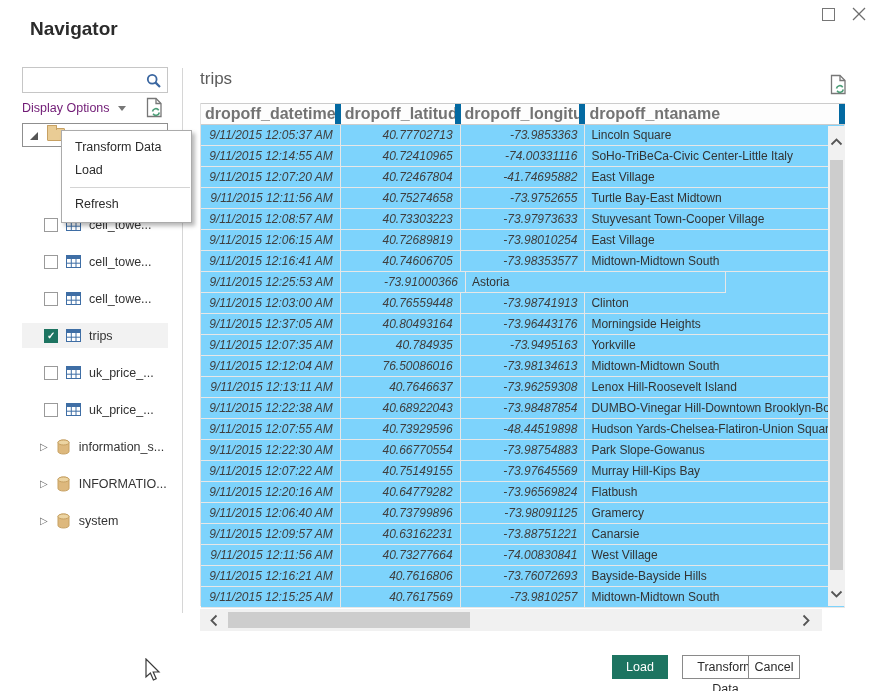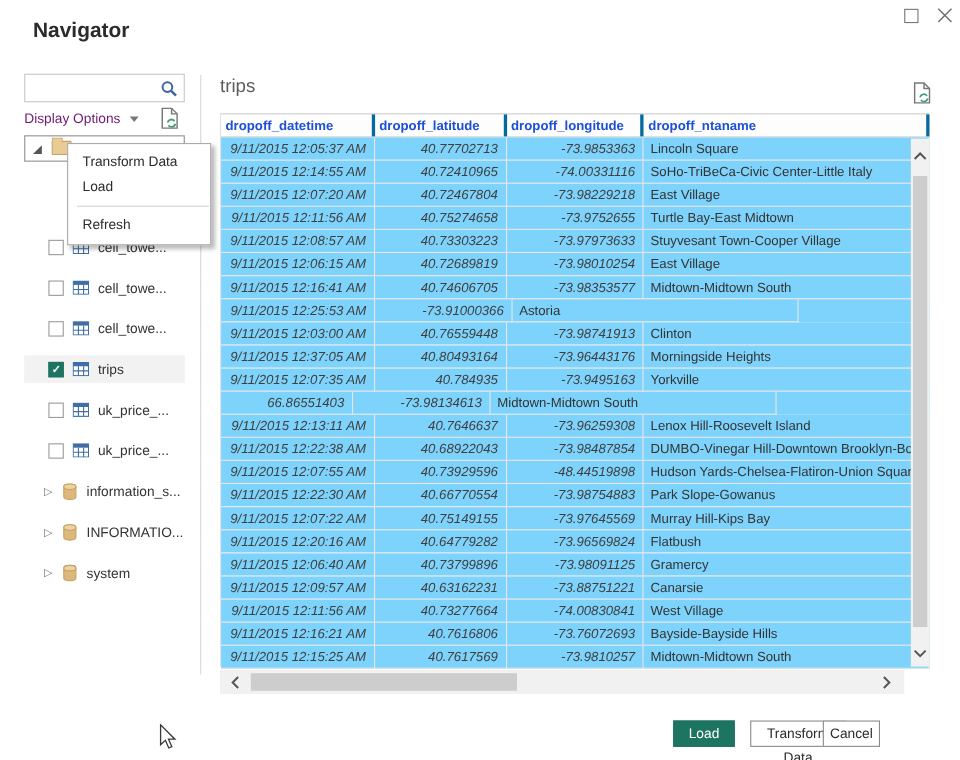--- a/index.html
+++ b/index.html
@@ -40,21 +40,21 @@
   .tree-item.db { padding-left:18px; }
   .tree-item.db .exp { color:#6d6d6d; font-size:10px; margin-right:9px; flex:0 0 auto;}
   .tree-item.db .ticon { margin-right:9px; }
 
   #v-divider { left:182px; top:68px; width:1px; height:545px; background:#d6d6d6; }
 
   
   #preview-title { left:200px; top:69px; font-size:17px; color:#5c5c5c; }
   #ptable { left:200px; top:103px; width:645px; height:503px; border-left:1px solid #e0e0e0; }
   #phead { display:flex; height:22px; border-top:1px solid #cccccc; border-bottom:1px solid #cccccc; background:#fdfdfd; }
-  #phead .hc { font-size:12px; font-weight:700; color:#1d4ed8; line-height:20px; padding-left:4px; border-right:3px solid #0369a1; overflow:hidden; white-space:nowrap;}
+  #phead .hc { font-size:16px; font-weight:700; color:#737373; line-height:20px; padding-left:4px; border-right:6px solid #0369a1; overflow:hidden; white-space:nowrap;}
   #pbody .trow { display:flex; height:21px; background:#7dd3fc; }
   #pbody .tc { border-right:1px solid #e7e7e7; border-bottom:1px solid #e7e7e7; font-size:12px; line-height:20px; overflow:hidden; white-space:nowrap; }
   .c0 { width:140px; } .c1 { width:120px; } .c2 { width:125px; } .c3 { width:260px; }
   .num { font-style:italic; text-align:right; padding-right:7px; color:#3f3f3f; }
   .name { padding-left:6px; color:#333; }
 
   
   #vscroll { left:828px; top:126px; width:17px; height:480px; background:#f1f1f1; }
   #vthumb { position:absolute; left:2px; top:34px; width:13px; height:410px; background:#cdcdcd; }
   #vup { position:absolute; left:2px; top:12px; }
@@ -237,21 +237,21 @@
         </div>
         <div class="trow">
           <div class="tc c0 num">9/11/2015 12:14:55 AM</div>
           <div class="tc c1 num">40.72410965</div>
           <div class="tc c2 num">-74.00331116</div>
           <div class="tc c3 name">SoHo-TriBeCa-Civic Center-Little Italy</div>
         </div>
         <div class="trow">
           <div class="tc c0 num">9/11/2015 12:07:20 AM</div>
           <div class="tc c1 num">40.72467804</div>
-          <div class="tc c2 num">-73.98229218</div>
+          <div class="tc c2 num">-41.74695882</div>
           <div class="tc c3 name">East Village</div>
         </div>
         <div class="trow">
           <div class="tc c0 num">9/11/2015 12:11:56 AM</div>
           <div class="tc c1 num">40.75274658</div>
           <div class="tc c2 num">-73.9752655</div>
           <div class="tc c3 name">Turtle Bay-East Midtown</div>
         </div>
         <div class="trow">
           <div class="tc c0 num">9/11/2015 12:08:57 AM</div>
@@ -288,21 +288,22 @@
           <div class="tc c2 num">-73.96443176</div>
           <div class="tc c3 name">Morningside Heights</div>
         </div>
         <div class="trow">
           <div class="tc c0 num">9/11/2015 12:07:35 AM</div>
           <div class="tc c1 num">40.784935</div>
           <div class="tc c2 num">-73.9495163</div>
           <div class="tc c3 name">Yorkville</div>
         </div>
         <div class="trow">
-          <div class="tc c1 num">66.86551403</div>
+          <div class="tc c0 num">9/11/2015 12:12:04 AM</div>
+          <div class="tc c1 num">76.50086016</div>
           <div class="tc c2 num">-73.98134613</div>
           <div class="tc c3 name">Midtown-Midtown South</div>
         </div>
         <div class="trow">
           <div class="tc c0 num">9/11/2015 12:13:11 AM</div>
           <div class="tc c1 num">40.7646637</div>
           <div class="tc c2 num">-73.96259308</div>
           <div class="tc c3 name">Lenox Hill-Roosevelt Island</div>
         </div>
         <div class="trow">

